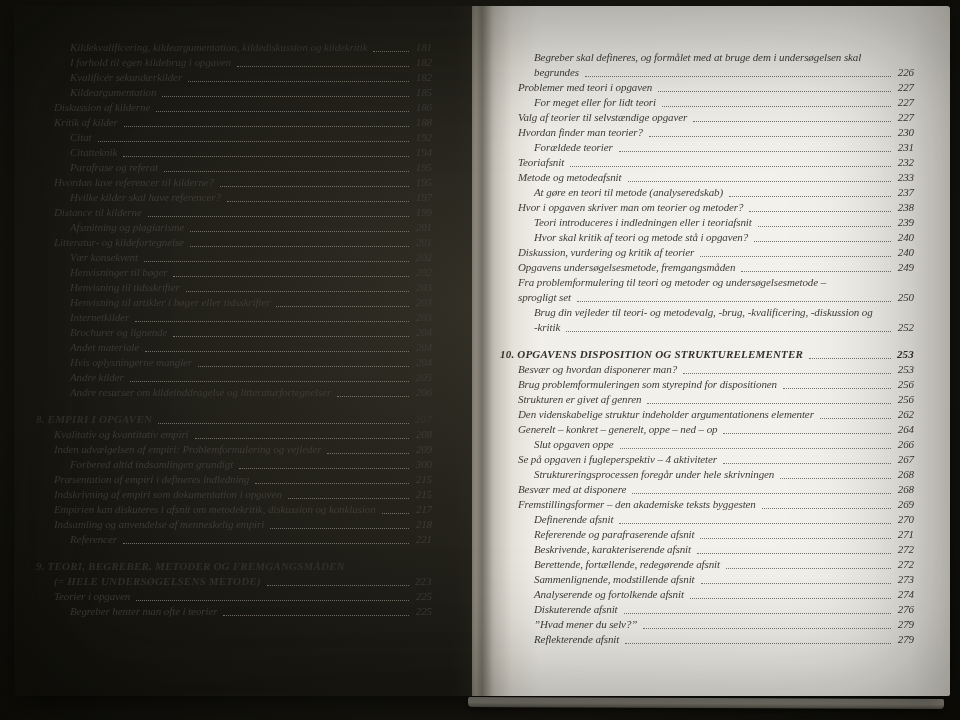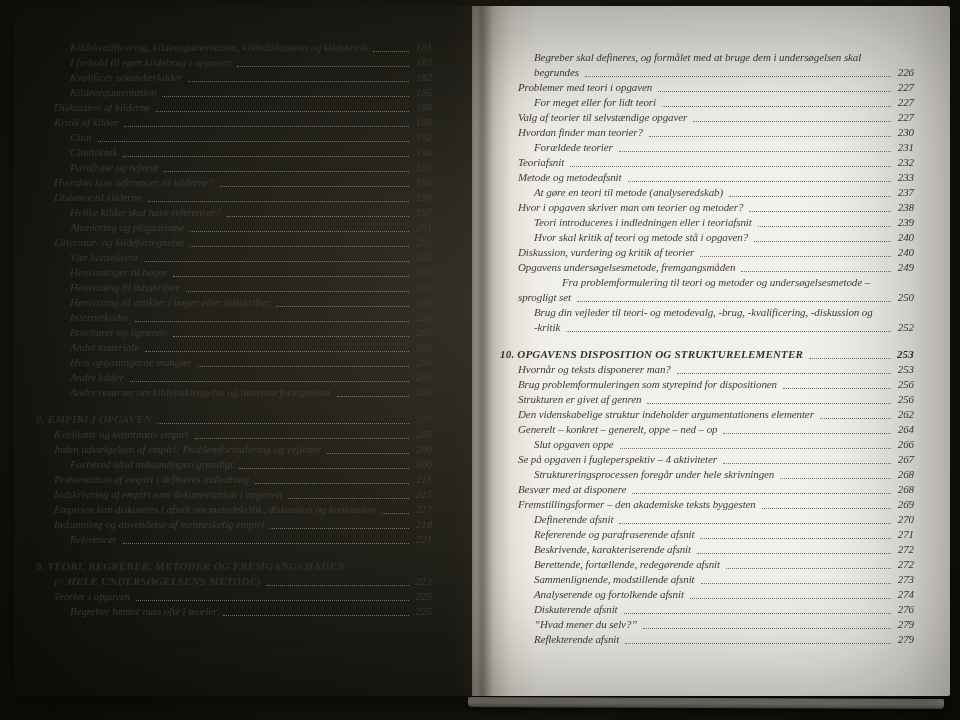--- a/index.html
+++ b/index.html
@@ -54,21 +54,21 @@
   .page-left  .toc { top:34px; left:22px; right:40px; }
   .page-right .toc { top:44px; left:28px; right:36px; }
   .row { display:flex; align-items:flex-end; line-height:15px; }
   .row .title { white-space:nowrap; }
   .row .leader {
     flex:1 1 auto; min-width:8px;
     border-bottom:1.7px dotted #76736a;
     margin:0 3px 3.5px 6px;
   }
   .row .pagenum { min-width:20px; text-align:right; }
-  .indent-1 { padding-left:18px;justify-content:center; }
+  .indent-1 { padding-left:18px; }
   .indent-2 { padding-left:34px; }
   .chapter { font-weight:bold; letter-spacing:0.2px; color:#33312a; }
   .space-before { margin-top:12px; }
 </style>
 </head>
 <body>
 
 <div class="scene">
   <div class="stack-edge"></div>
   <div class="book">
@@ -117,29 +117,29 @@
           <div class="row indent-2">
             <span class="title">Parafrase og referat</span>
             <span class="leader"></span>
             <span class="pagenum">195</span>
           </div>
           <div class="row indent-1">
             <span class="title">Hvordan lave referencer til kilderne?</span>
             <span class="leader"></span>
             <span class="pagenum">195</span>
           </div>
+          <div class="row indent-2">
+            <span class="title">Hvilke kilder skal have referencer?</span>
+            <span class="leader"></span>
+            <span class="pagenum">197</span>
+          </div>
           <div class="row indent-1">
             <span class="title">Distance til kilderne</span>
             <span class="leader"></span>
             <span class="pagenum">199</span>
-          </div>
-          <div class="row indent-2">
-            <span class="title">Hvilke kilder skal have referencer?</span>
-            <span class="leader"></span>
-            <span class="pagenum">197</span>
           </div>
           <div class="row indent-2">
             <span class="title">Afsmitning og plagiarisme</span>
             <span class="leader"></span>
             <span class="pagenum">201</span>
           </div>
           <div class="row indent-1">
             <span class="title">Litteratur- og kildefortegnelse</span>
             <span class="leader"></span>
             <span class="pagenum">201</span>
@@ -349,21 +349,21 @@
             <span class="title">-kritik</span>
             <span class="leader"></span>
             <span class="pagenum">252</span>
           </div>
           <div class="row indent-0 chapter space-before">
             <span class="title">10. OPGAVENS DISPOSITION OG STRUKTURELEMENTER</span>
             <span class="leader"></span>
             <span class="pagenum">253</span>
           </div>
           <div class="row indent-1">
-            <span class="title">Hvornår og teksts disponerer man?</span>
+            <span class="title">Besvær og hvordan disponerer man?</span>
             <span class="leader"></span>
             <span class="pagenum">253</span>
           </div>
           <div class="row indent-1">
             <span class="title">Brug problemformuleringen som styrepind for dispositionen</span>
             <span class="leader"></span>
             <span class="pagenum">256</span>
           </div>
           <div class="row indent-1">
             <span class="title">Strukturen er givet af genren</span>

